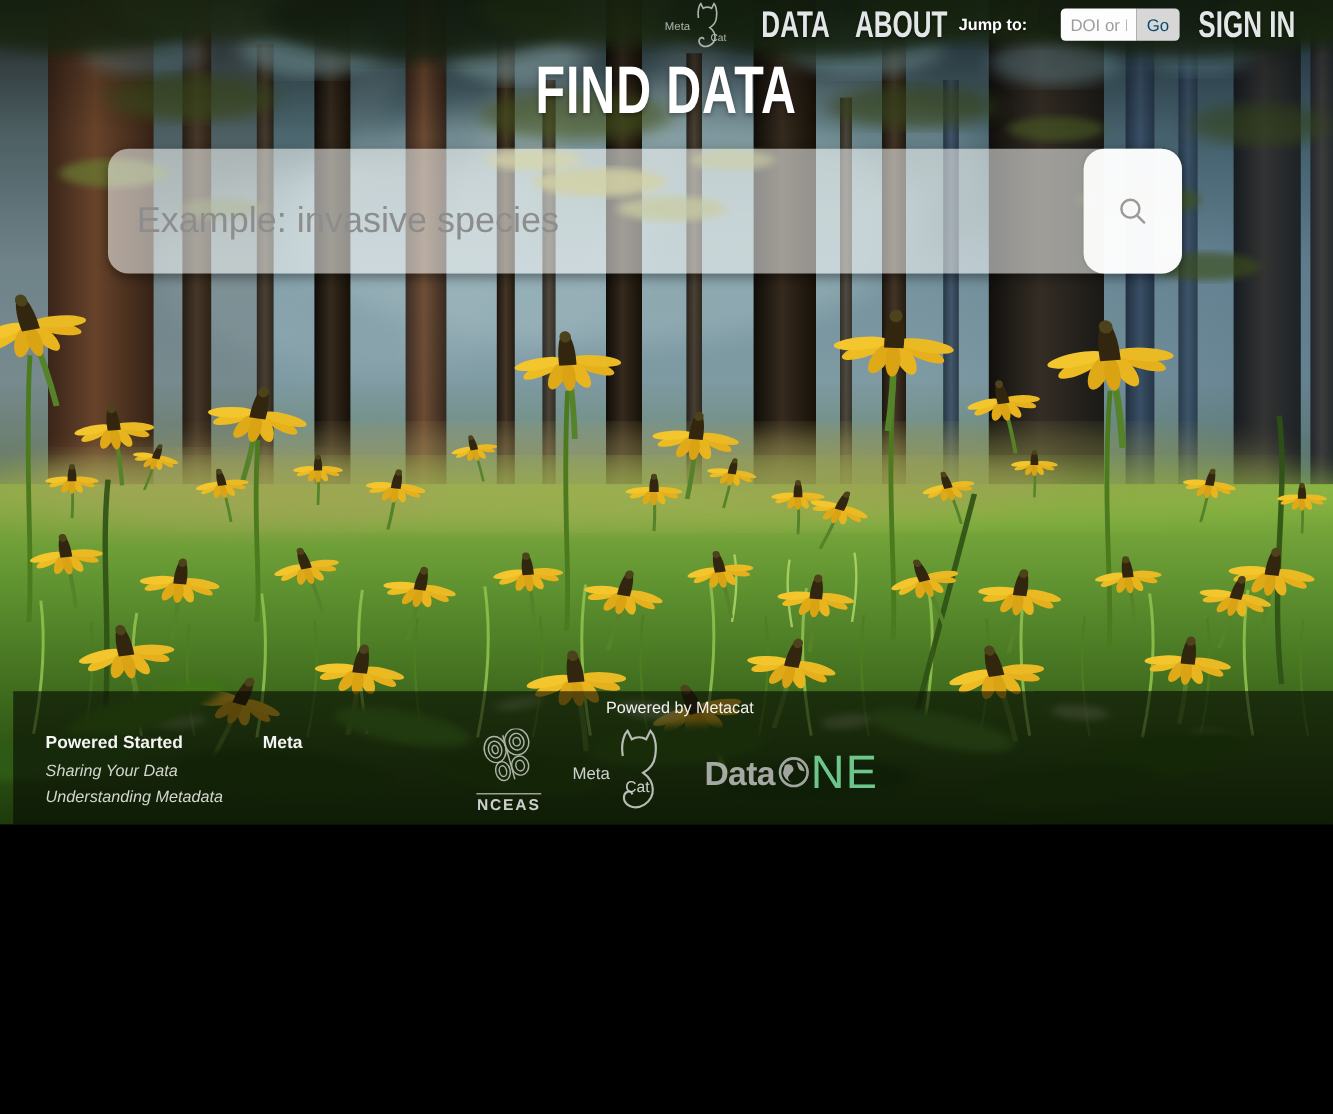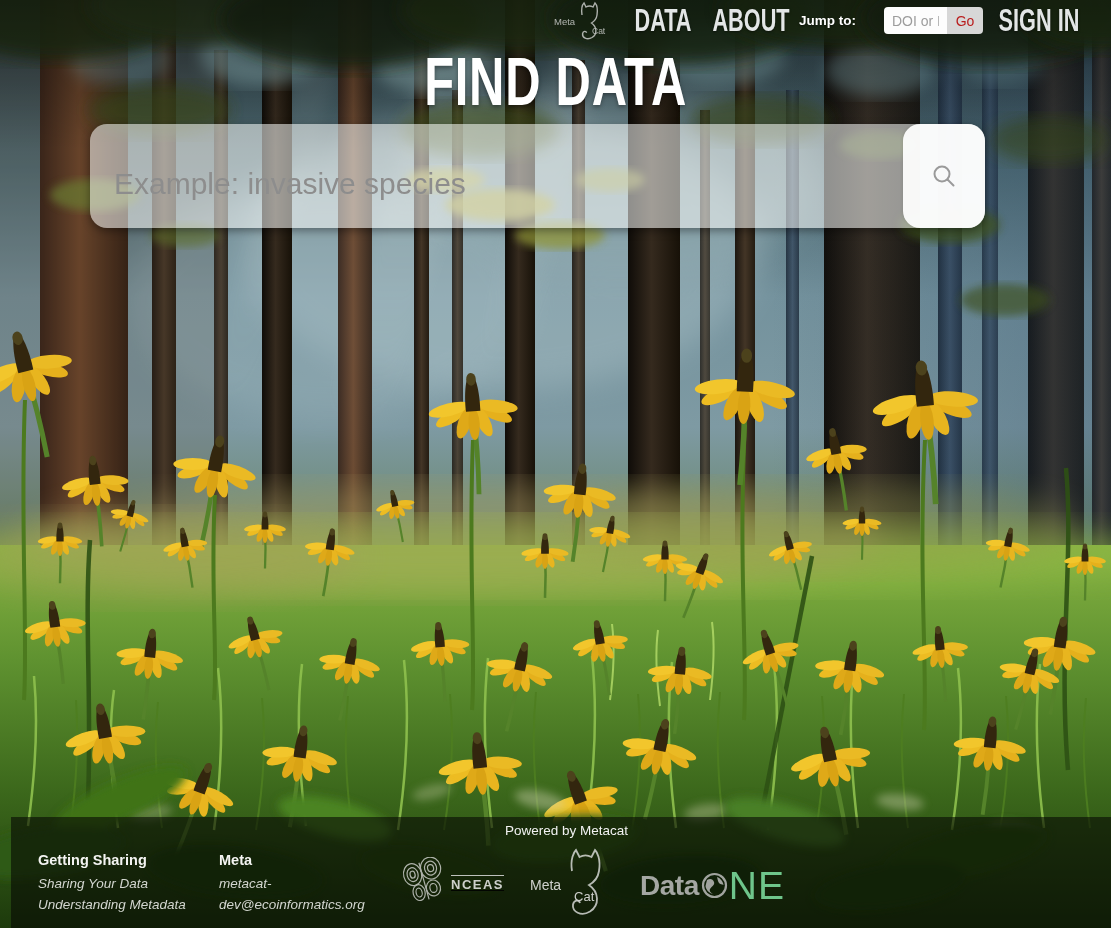--- a/index.html
+++ b/index.html
@@ -1,17 +1,17 @@
 <!DOCTYPE html>
 <html><head>
 <meta charset="utf-8">
 <style>
   * { margin:0; padding:0; box-sizing:border-box; }
   html,body { width:1111px; height:928px; background:#000; font-family:"Liberation Sans", sans-serif; }
-  .page { position:relative; width:1111px; height:928px; overflow:hidden; }
+  .page { position:relative; width:1111px; height:687px; overflow:hidden; }
 
   
   .bg { position:absolute; inset:0; z-index:0; }
   .bg svg { display:block; width:100%; height:100%; }
 
   
   .header { position:absolute; top:0; left:0; width:100%; height:46px; z-index:30; }
   .brand { position:absolute; left:552px; top:1px; opacity:.8; }
   .nav-link { position:absolute; top:0; line-height:42px; font-size:31px; font-weight:bold;
       color:#e3e6e6; letter-spacing:0px; text-shadow:0 1px 3px rgba(0,0,0,.45);
@@ -19,26 +19,26 @@
   .nav-data   { left:663px; }
   .nav-about  { left:751px; }
   .nav-signin { left:1039px; }
   .jump-label { position:absolute; left:799px; top:13px; font-size:13.5px; font-weight:bold; color:#fff;
       text-shadow:0 1px 2px rgba(0,0,0,.5); }
   .jump-input { position:absolute; left:884px; top:7px; width:63px; height:27px; border:none; outline:none;
       border-radius:4px 0 0 4px; padding:0 8px; font-size:14px; color:#555; background:#fdfdfd;
       font-family:"Liberation Sans", sans-serif; }
   .jump-input::placeholder { color:#9d9d9d; }
   .jump-go { position:absolute; left:947px; top:7px; width:36px; height:27px; border:none; outline:none;
-      border-radius:0 4px 4px 0; background:#d7d7d7; color:#b91c1c; font-size:14px; cursor:pointer;
+      border-radius:0 4px 4px 0; background:#d7d7d7; color:#0c4a6e; font-size:14px; cursor:pointer;
       font-family:"Liberation Sans", sans-serif; }
 
   
   .hero-title { position:absolute; top:42px; left:0; width:100%; text-align:center; z-index:20;
-      font-size:68px; font-weight:bold; color:#fff; letter-spacing:1px;
+      font-size:56px; font-weight:bold; color:#fff; letter-spacing:1px;
       text-shadow:0 2px 5px rgba(0,0,0,.35); }
   .hero-title span { display:inline-block; transform:scaleX(.72); }
   .search-box { position:absolute; left:90px; top:124px; width:895px; height:104px; z-index:20;
       background:rgba(250,251,250,.55); border-radius:17px; box-shadow:0 3px 9px rgba(0,0,0,.38); }
   .search-input { position:absolute; left:0; top:0; width:800px; height:104px; background:transparent;
       border:none; outline:none; padding:15px 0 0 24px; font-size:30px; color:#555;
       font-family:"Liberation Sans", sans-serif; }
   .search-input::placeholder { color:#8d8d8d; }
   .search-btn { position:absolute; right:0; top:0; width:82px; height:104px; border:none; cursor:pointer;
       background:rgba(255,255,255,.93); border-radius:17px; box-shadow:-1px 0 3px rgba(0,0,0,.07); }
@@ -49,21 +49,21 @@
       background:rgba(6,9,3,.60);margin-left:11px; }
   .powered { position:absolute; top:6px; left:0; width:100%; text-align:center;
       font-size:13.5px; color:#f2f2f2; }
   .fcol { position:absolute; top:35px; }
   .fcol-start { left:27px; width:170px; }
   .fcol-help  { left:208px; width:155px; }
   .fcol h4 { font-size:14.5px; font-weight:bold; color:#f4f4f2; margin-bottom:6px; }
   .fcol a { display:block; font-size:13.5px; color:#d3d6d0; line-height:1.55; text-decoration:none;
       cursor:pointer; word-wrap:break-word;font-style:italic; }
   .logos { position:absolute; left:386px; top:26px; height:80px; display:flex; align-items:center; gap:26px; }
-  .logo-nceas { display:flex; flex-direction:row; align-items:center; opacity:.85;text-decoration:underline; }
+  .logo-nceas { display:flex; flex-direction:column; align-items:center; opacity:.85; }
   .logo-nceas .nceas-text { font-size:13px; font-weight:bold; letter-spacing:1.5px; color:#eee;
       border-top:1px solid #ddd; padding-top:1px; margin-top:1px; }
   .logo-metacat { position:relative; width:84px; height:76px; opacity:.85; }
   .logo-metacat .meta-text { position:absolute; left:0; top:32px; font-size:14px; color:#eee; }
   .logo-metacat .cat-text  { position:absolute; left:44px; top:44px; font-size:13px; color:#eee; }
   .logo-metacat svg { position:absolute; left:30px; top:2px; }
   .logo-dataone { display:flex; align-items:center; opacity:.8; margin-top:6px; }
   .logo-dataone .d1-data { font-size:28px; font-weight:bold; color:#cacaca; letter-spacing:-.5px; }
   .logo-dataone svg { margin:2px 1px 0 2px; }
   .logo-dataone .d1-ne { font-size:39px; font-weight:normal; color:#86efac; letter-spacing:1px; }
@@ -363,28 +363,27 @@
           <line x1="18.5" y1="18.5" x2="24.5" y2="24.5" stroke="#9a9a9a" stroke-width="2" stroke-linecap="round"></line>
         </svg>
       </span>
     </button>
   </div>
 
   <div class="footer">
     <div class="powered">Powered by Metacat</div>
 
     <div class="fcol fcol-start">
-      <h4>Getting Sharing</h4>
+      <h4>Powered Started</h4>
       <a>Sharing Your Data</a>
       <a>Understanding Metadata</a>
     </div>
 
     <div class="fcol fcol-help">
       <h4>Meta</h4>
-      <a>metacat-dev@ecoinformatics.org</a>
     </div>
 
     <div class="logos">
       <div class="logo-nceas">
         <span>
           <svg width="54" height="48" viewBox="0 0 54 48">
             <g stroke="#e9e9e9" fill="none" stroke-width="1.2" opacity=".85" transform="rotate(-14 27 22)">
               <ellipse cx="17" cy="15" rx="9" ry="11"></ellipse>
                 <ellipse cx="17" cy="15" rx="5.5" ry="7"></ellipse>
                 <ellipse cx="17" cy="15" rx="2.5" ry="3.5"></ellipse>

